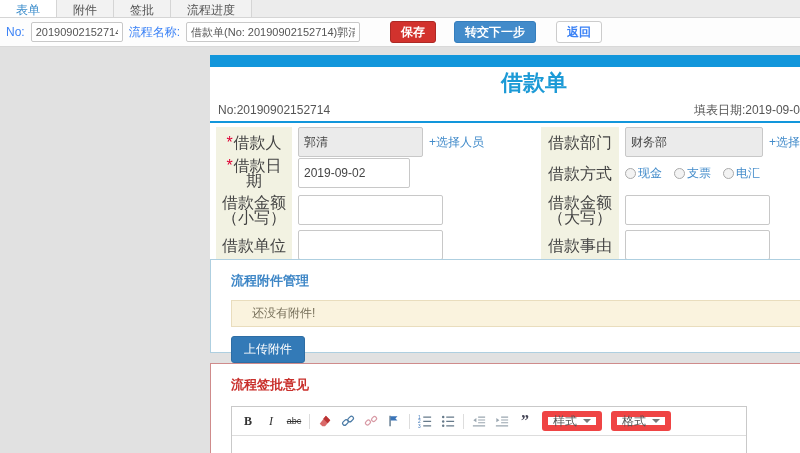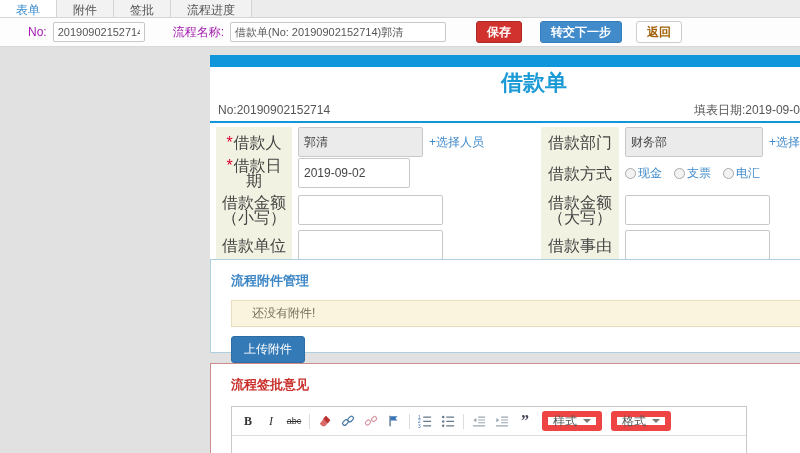--- a/index.html
+++ b/index.html
@@ -8,30 +8,30 @@
 
   
   .tabbar { height:18px; background:#ececec; border-bottom:1px solid #d5d5d5; display:flex; }
   .tab { padding:0 16px; line-height:20px; font-size:12px; color:#555;
     border-right:1px solid #d5d5d5; background:#f2f2f2; cursor:pointer; }
   .tab.active { background:#fff; color:#3c8dcb; border-right:1px solid #d5d5d5; }
 
   
   .toolbar { height:29px; background:#fdfdfd; border-bottom:1px solid #d9d9d9;
     display:flex; align-items:center; padding:0 6px; gap:6px; }
-  .toolbar .lbl { color:#a21caf; white-space:nowrap;margin-left:22px; }
+  .toolbar .lbl { color:#3b82f6; white-space:nowrap; }
   .toolbar input { height:20px; border:1px solid #c8c8c8; border-radius:2px;
     font-size:11px; color:#555; padding:0 4px; font-family:inherit; }
   .no-input { width:92px; }
-  .proc-input { width:216px; }
+  .proc-input { width:174px; }
   .btn { height:22px; border:1px solid transparent; border-radius:3px; font-size:12px;
     font-weight:bold; padding:0 10px; cursor:pointer; font-family:inherit; }
   .btn-save { background:#d2322d; border-color:#ac2925; color:#fff; margin-left:24px; }
   .btn-next { background:#428bca; border-color:#357ebd; color:#fff; margin-left:12px; }
-  .btn-back { background:#fff; border-color:#ccc; color:#a16207; margin-left:8px; font-weight:bold; }
+  .btn-back { background:#fff; border-color:#ccc; color:#3b82f6; margin-left:14px; font-weight:bold; }
 
   
   .stage { position:relative; height:403px; background:#e1e1e1; }
   .panel { position:absolute; left:210px; width:648px; background:#fff; }
 
   
   .main-panel { top:8px; border-bottom:3px solid #1296db; }
   .blue-strip { height:12px; background:#1296db; }
   .form-title { text-align:center; font-size:22px; font-weight:bold; color:#1c9ad6;
     line-height:28px; padding-top:2px; }

